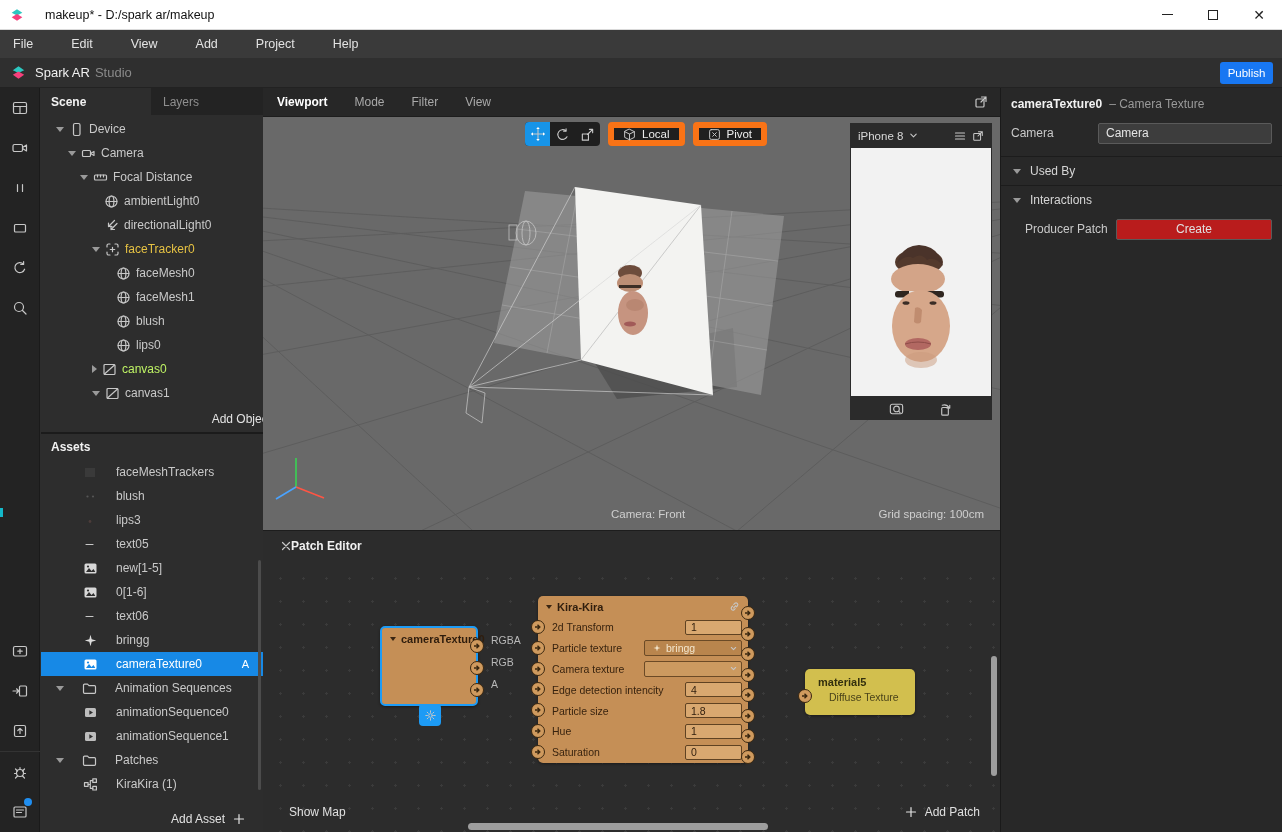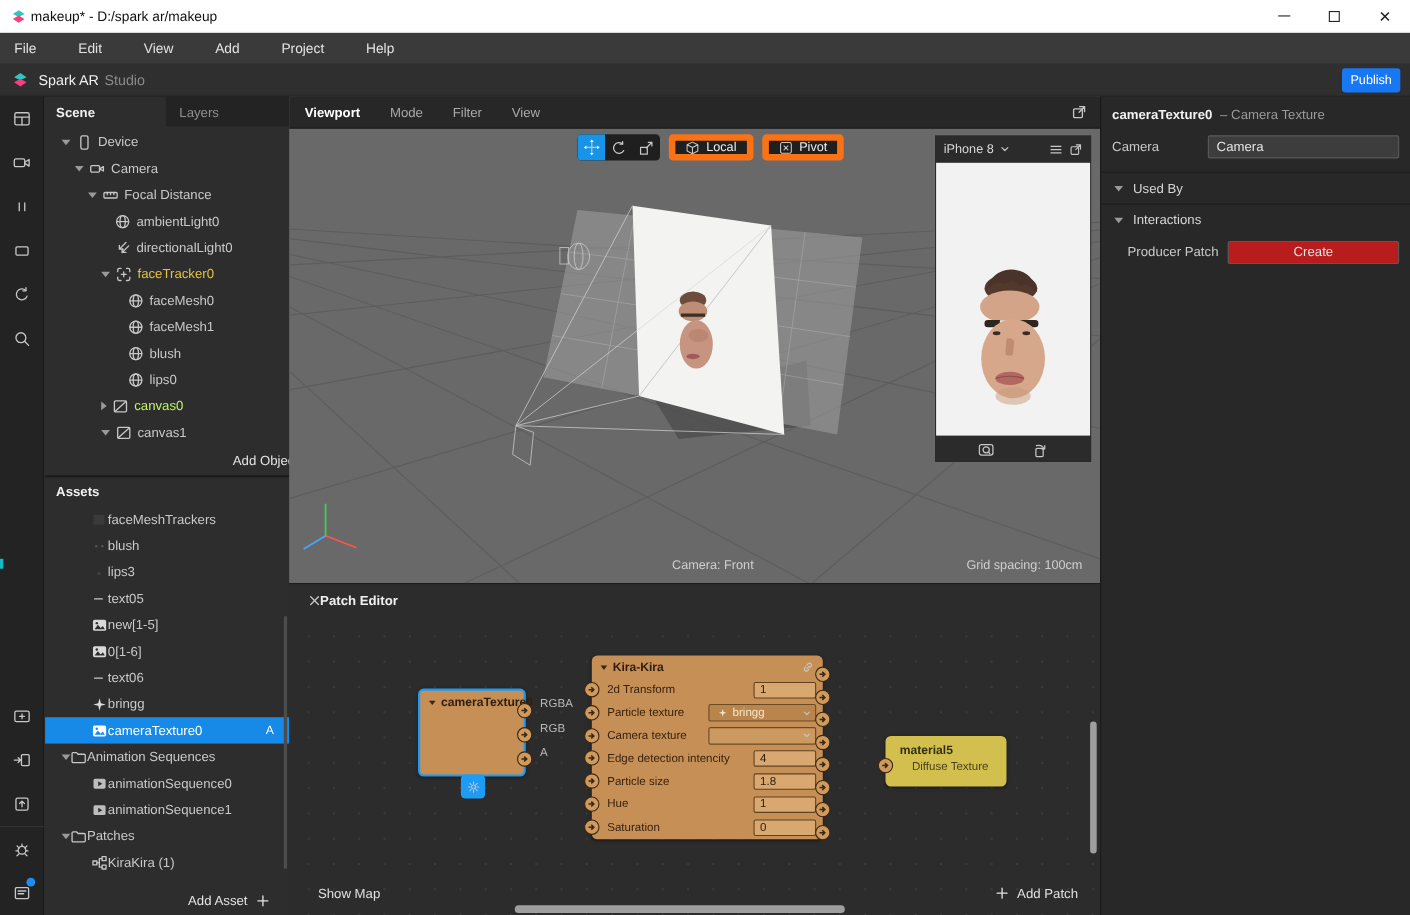--- a/index.html
+++ b/index.html
@@ -7,21 +7,21 @@
     font-family:"Liberation Sans","DejaVu Sans",sans-serif; -webkit-font-smoothing:antialiased; }
   #app { position:relative; width:1282px; height:832px; }
   svg { display:block; }
   .ico { display:inline-flex; align-items:center; justify-content:center; }
   .ico svg { stroke:#c7c7c7; fill:none; stroke-width:1.2; stroke-linecap:round; stroke-linejoin:round; }
 
   
   .titlebar { position:absolute; left:0; top:0; width:100%; height:30px; background:#ffffff;
     display:flex; align-items:center; border-bottom:1px solid #d9d9d9; }
   .titlebar .logo { margin-left:9px; }
-  .titlebar .title { margin-left:3px; font-size:12.5px; color:#111; }
+  .titlebar .title { margin-left:20px; font-size:12.5px; color:#111; }
   .win-controls { margin-left:auto; display:flex; height:100%; }
   .win-btn { width:46px; height:100%; display:flex; align-items:center; justify-content:center; color:#222; }
   .wb-min { width:11px; height:1.4px; background:#222; }
   .wb-max { width:10px; height:10px; border:1.2px solid #222; }
   .wb-close { font-size:14px; line-height:1; }
 
   
   .menubar { position:absolute; left:0; top:30px; width:100%; height:28px; background:#3a3a3a;
     display:flex; align-items:center; gap:38px; padding-left:13px; }
   .menubar .mitem { font-size:12.5px; color:#e3e3e3; }
@@ -60,21 +60,21 @@
   .yellow { color:#e6c243; }
   .add-row { height:27px; display:flex; align-items:center; justify-content:flex-end;
     padding-right:18px; gap:8px; font-size:12px; color:#e3e3e3; }
   .plusico svg { stroke:#e3e3e3; }
 
   
   .assets-panel { position:absolute; left:41px; top:432px; width:222px; height:400px; background:#2d2d2d;
     border-top:2px solid #1b1b1b; display:flex; flex-direction:column; }
   .assets-head { height:26px; display:flex; align-items:center; padding-left:10px;
     font-size:12px; font-weight:bold; color:#f2f2f2; }
-  .arow { height:24px; display:flex; align-items:center; gap:0; font-size:12px; color:#c9c9c9; position:relative; }
+  .arow { height:24px; display:flex; align-items:center; gap:18px; font-size:12px; color:#c9c9c9; position:relative; }
   .arow.selected { background:#1789e6; color:#fff; }
   .arow .badge { position:absolute; right:14px; font-size:11px; color:#fff; }
   .assets-scroll { position:absolute; right:2px; top:100px; width:3px; height:230px; background:#4c4c4c; border-radius:2px; }
 
   
   .viewport { position:absolute; left:263px; top:88px; width:737px; height:442px; background:#696969; }
   .vp-menu { position:absolute; left:0; top:0; width:100%; height:29px; background:#272727;
     display:flex; align-items:center; gap:27px; padding-left:14px; border-bottom:1px solid #1d1d1d; }
   .vp-menu .vtab { font-size:12px; color:#a9a9a9; }
   .vp-menu .vtab.active { color:#fff; font-weight:bold; }

